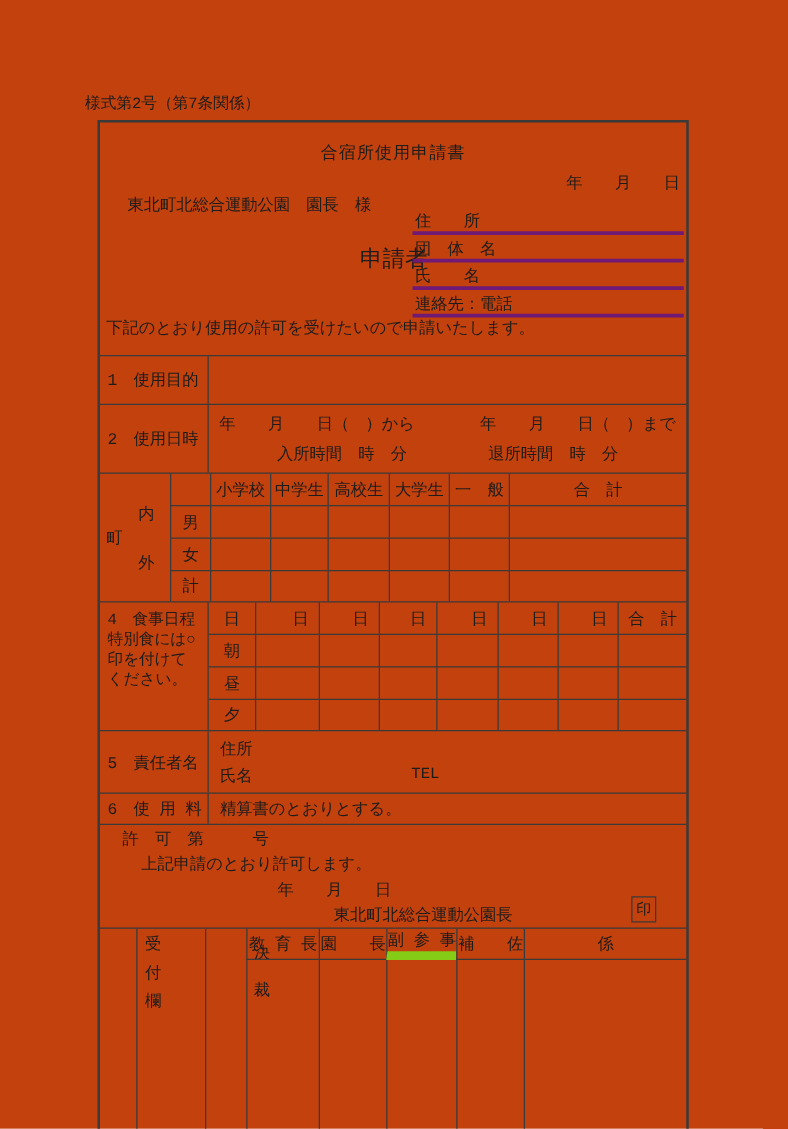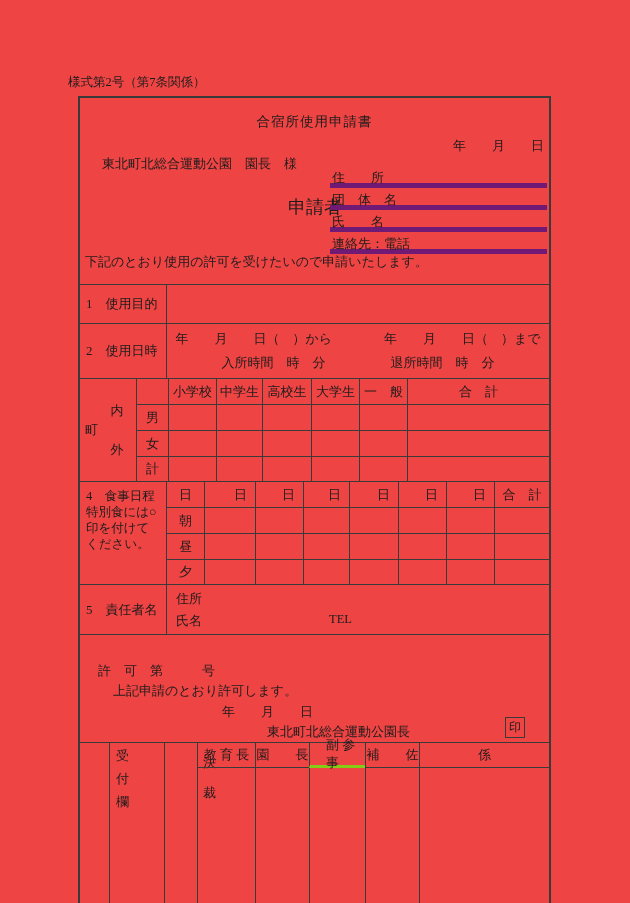--- a/index.html
+++ b/index.html
@@ -1,34 +1,34 @@
 <!DOCTYPE html>
 <html><head>
 <meta charset="utf-8">
 <style>
   html,body { margin:0; padding:0; }
   .page {
     position:relative; width:630px; height:903px;
-    background:#ef4444; color:#1c1c1c;
-    font-family:Liberation Serif, serif;
+    background:#c2410c; color:#1c1c1c;
+    font-family:Liberation Mono, monospace;
     font-size:13px;
   }
   .abs { position:absolute; }
   .form-number { left:68px; top:74px; font-size:12.5px; }
   .box {
     position:absolute; left:78px; top:96px; width:473px; height:882px;
     border:2px solid #3a3a3a; box-sizing:border-box;
   }
   .doc-title { top:15px; left:0; width:100%; text-align:center; font-size:13.5px; letter-spacing:1px; }
   .hdate { top:39px; right:5px; font-size:13px; }
   .addressee { top:57px; left:22px; font-size:13px; }
   .applicant-label { top:97px; left:208px; font-size:18px; }
   .fields { top:68px; left:250px; width:217px; }
   .field {
-    height:22px; box-sizing:border-box; border-bottom:5px solid #701a75;
+    height:22px; box-sizing:border-box; border-bottom:3px solid #701a75;
     padding:4px 0 0 2px; font-size:13px; line-height:15px;
   }
   .intro { top:155px; left:5px; font-size:13px; }
 
   
   .mtable { top:186px; left:0; width:100%; border-top:1px solid #3a3a3a; }
   .mrow { display:flex; border-bottom:1px solid #3a3a3a; box-sizing:border-box; }
   .mlabel {
     width:87px; flex:0 0 87px; border-right:1px solid #3a3a3a; box-sizing:border-box;
     display:flex; align-items:center; padding-left:6px; font-size:13px;
@@ -227,39 +227,45 @@
 
       <div class="mrow r5">
         <div class="mlabel">5　責任者名</div>
         <div class="mcontent">
           <span class="mgr-address">住所</span>
           <span class="mgr-name">氏名</span>
           <span class="mgr-tel">TEL</span>
         </div>
       </div>
 
+      <div class="mrow r6">
+        <div class="mlabel">6　使 用 料</div>
+        <div class="mcontent">
+          <div class="fee-value">精算書のとおりとする。</div>
+        </div>
+      </div>
     </div>
 
     <div class="abs permit-no">許　可　第　　　号</div>
     <div class="abs permit-stmt">上記申請のとおり許可します。</div>
     <div class="abs permit-date">年　　月　　日</div>
     <div class="abs permit-signer">東北町北総合運動公園長</div>
     <div class="abs seal">印</div>
 
     <div class="ftable">
       <div class="fspan">
         <div class="vwrap rec">受付欄</div>
       </div>
       <div class="fspan bl"></div>
       <div class="fspan bl">
         <div class="vwrap app">決裁</div>
       </div>
       <div class="cell bl" style="border-bottom:1px solid #3a3a3a;">教 育 長</div>
       <div class="cell bl" style="border-bottom:1px solid #3a3a3a;">園　　長</div>
-      <div class="cell bl" style="border-bottom:3px solid #84cc16;padding-left:16px;">副 参 事</div>
+      <div class="cell bl" style="border-bottom:7px solid #84cc16;">副 参 事</div>
       <div class="cell bl" style="border-bottom:1px solid #3a3a3a;">補　　佐</div>
       <div class="cell bl" style="border-bottom:1px solid #3a3a3a;">係</div>
       <div class="cell bl"></div>
       <div class="cell bl"></div>
       <div class="cell bl"></div>
       <div class="cell bl"></div>
       <div class="cell bl"></div>
     </div>
 
   </div>

